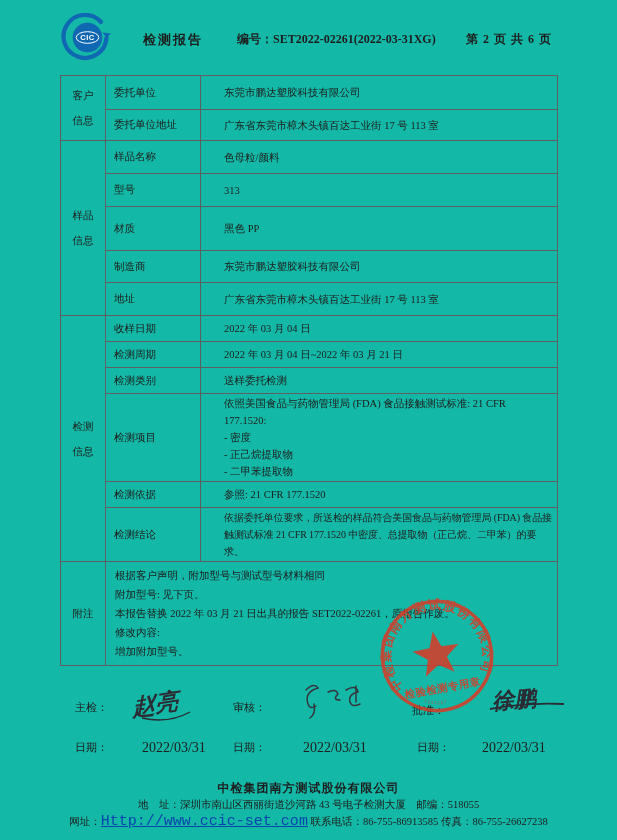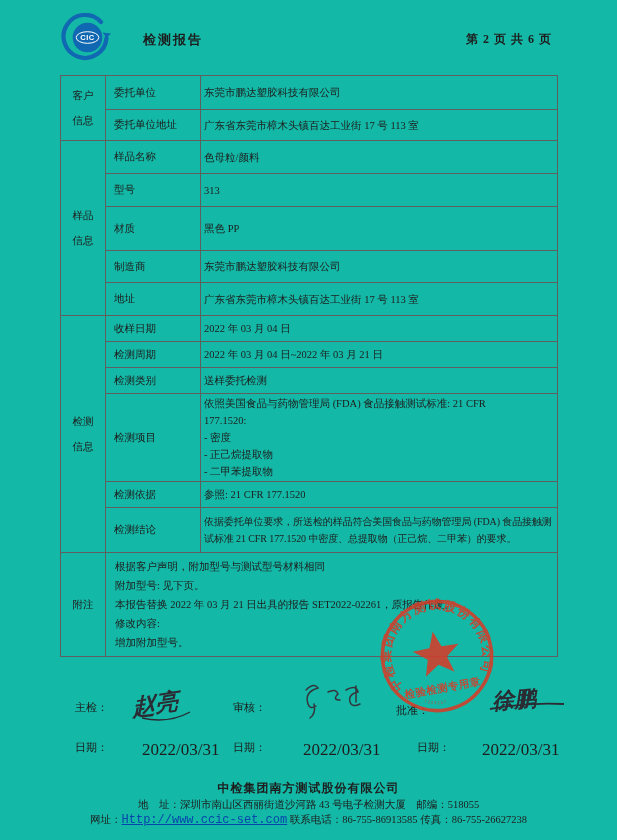--- a/index.html
+++ b/index.html
@@ -9,50 +9,51 @@
   .logo{position:absolute;left:60px;top:13px;width:56px;height:50px;}
   .h-title{position:absolute;left:143px;top:31px;font-family:"Liberation Sans","DejaVu Sans",sans-serif;
            font-weight:bold;font-size:13px;letter-spacing:2px;}
   .h-no{position:absolute;left:237px;top:31px;font-weight:bold;font-size:12px;}
   .h-page{position:absolute;left:466px;top:31px;font-weight:bold;font-size:12px;letter-spacing:1px;}
   
   table.report{position:absolute;left:60px;top:75px;width:497px;border-collapse:collapse;table-layout:fixed;}
   table.report td{border:1px solid #5f5f5f;font-size:10.5px;vertical-align:middle;overflow:hidden;}
   td.vlabel{text-align:center;white-space:pre-line;line-height:25px;}
   td.k{padding-left:8px;}
-  td.v{padding-left:3px;padding-right:3px;line-height:17px;}
+  td.v{padding-left:23px;padding-right:3px;line-height:17px;}
   td.pre{white-space:pre-line;}
   td.notes-cell{padding:4px 9px;line-height:19px;white-space:pre-line;vertical-align:top;}
   
   .sig-label,.date-label{position:absolute;font-size:11px;}
-  .date-val{position:absolute;font-size:17px;}
+  .date-val{position:absolute;font-size:14px;}
   .sig-svg{position:absolute;}
   
   .stamp{position:absolute;left:378px;top:597px;width:118px;height:118px;opacity:.86;
          transform:rotate(-10deg);z-index:5;}
   
   .f-company{position:absolute;left:0;top:780px;width:100%;text-align:center;
              font-family:"Liberation Sans","DejaVu Sans",sans-serif;font-weight:bold;font-size:12px;letter-spacing:1px;}
   .f-addr{position:absolute;left:0;top:798px;width:100%;text-align:center;font-size:10.5px;}
   .f-web{position:absolute;left:0;top:813px;width:100%;text-align:center;font-size:10.5px;}
-  .f-web a{color:#0645ad;font-family:"Liberation Mono","DejaVu Sans Mono",monospace;font-size:12px;}
+  .f-web a{color:#0645ad;font-family:"Liberation Mono","DejaVu Sans Mono",monospace;font-size:15px;}
 </style>
 </head>
 <body>
 
 <div class="page">
 
   <svg class="logo" viewBox="0 0 56 50">
     <path d="M 41,9 A 21.5,21.5 0 1 0 46.5,25" fill="none" stroke="#1068b2" stroke-width="4.2" stroke-linecap="round"></path>
     <path d="M 46.5,25 L 51,20.5 L 42.5,19.5 Z" fill="#1068b2"></path>
     <circle cx="27.5" cy="24.5" r="14.8" fill="#1068b2"></circle>
     <ellipse cx="27.5" cy="24.5" rx="11.3" ry="5.8" fill="none" stroke="#ffffff" stroke-width="1"></ellipse>
     <text x="27.5" y="27.4" text-anchor="middle" font-size="7.5" font-weight="bold" fill="#ffffff" font-family="Liberation Sans, sans-serif" letter-spacing="0.6">CIC</text>
   </svg>
   <div class="h-title">检测报告</div>
+  <div class="h-no">编号：SET2022-02261(2022-03-31XG)</div>
   <div class="h-page">第 2 页 共 6 页</div>
 
   <table class="report">
     <colgroup>
         <col style="width:45px">
         <col style="width:95px">
         <col style="width:357px">
       </colgroup>
     <tbody>
       <tr style="height:34px">
@@ -139,21 +140,21 @@
     <text x="6" y="28" font-size="23" font-style="italic" font-weight="bold" fill="#2b2b33" transform="rotate(-9 40 20) skewX(-6)">赵亮</text>
     <path d="M14,36 Q 40,42 62,30" stroke="#2b2b33" stroke-width="1.4" fill="none"></path>
   </svg>
 
   <div class="sig-label" style="left:233px;top:700px;">审核：</div>
   <svg class="sig-svg" style="left:298px;top:676px;" width="70" height="44">
     <path d="M8,14 q 8,-8 12,-2 q -14,4 -10,16 q 2,6 8,2 M16,28 q 2,10 -4,14
              M30,16 q 8,-4 10,2 q -6,6 2,6 M48,14 q 10,-6 12,2 q -10,2 -8,10 q 2,6 10,2 M58,10 l 0,16" stroke="#34343c" stroke-width="1.5" fill="none" stroke-linecap="round"></path>
   </svg>
 
-  <div class="sig-label" style="left:396px;top:703px;">批准：</div>
+  <div class="sig-label" style="left:412px;top:703px;">批准：</div>
   <svg class="sig-svg" style="left:488px;top:680px;" width="80" height="42">
     <text x="4" y="26" font-size="22" font-style="italic" font-weight="bold" fill="#2b2b33" transform="rotate(-5 40 20)">徐鹏</text>
     <path d="M2,29 Q 40,22 76,24" stroke="#2b2b33" stroke-width="1.8" fill="none"></path>
   </svg>
 
   <div class="date-label" style="left:75px;top:740px;">日期：</div>
   <div class="date-val" style="left:142px;top:740px;">2022/03/31</div>
   <div class="date-label" style="left:233px;top:740px;">日期：</div>
   <div class="date-val" style="left:303px;top:740px;">2022/03/31</div>
   <div class="date-label" style="left:417px;top:740px;">日期：</div>

